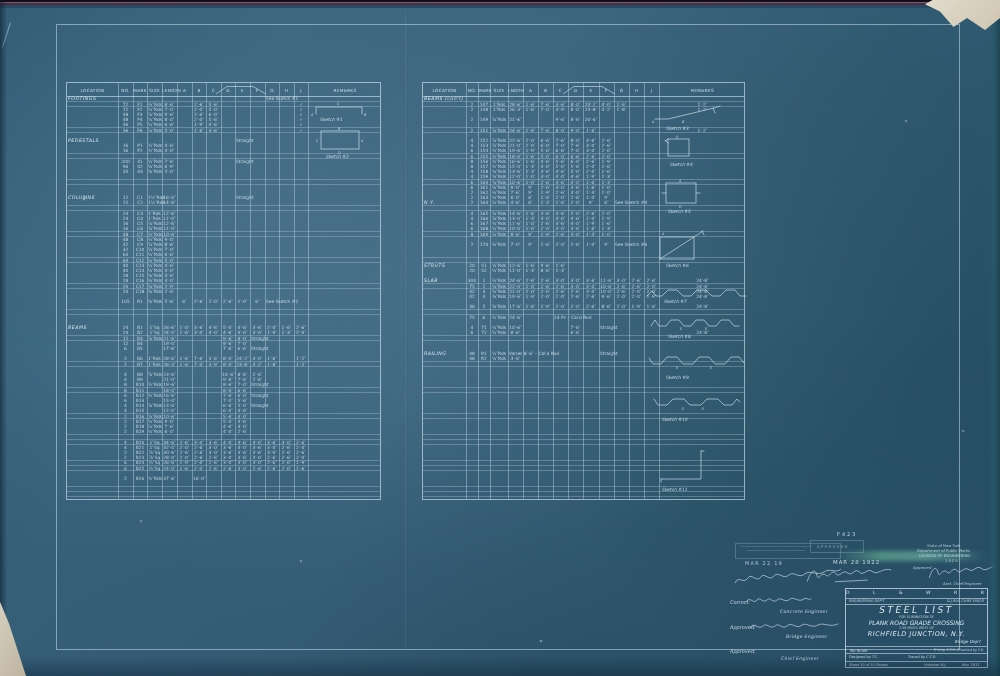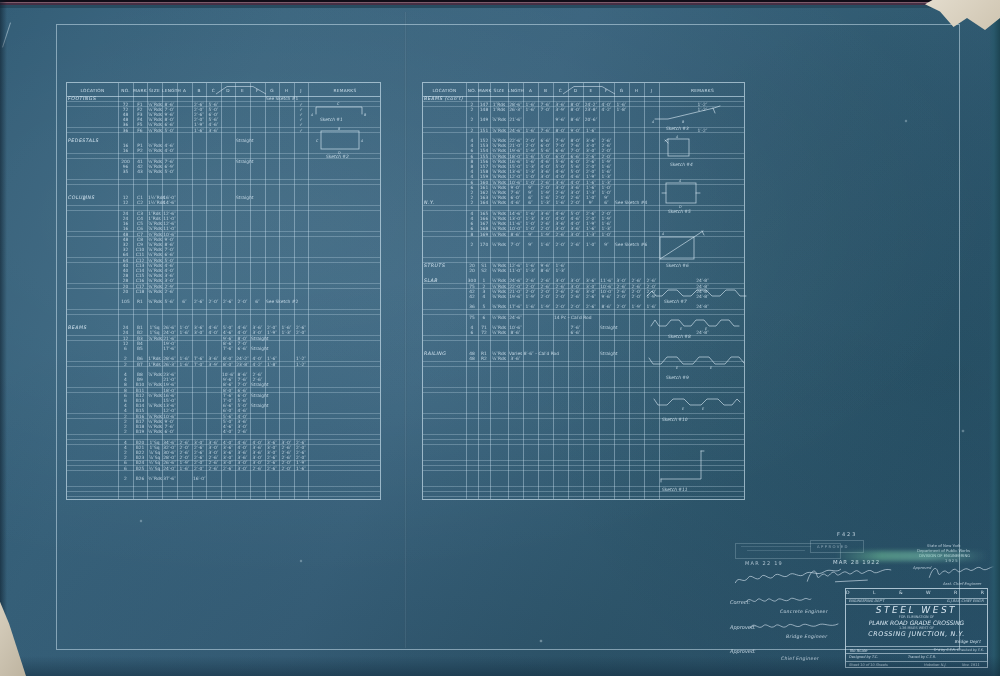--- a/index.html
+++ b/index.html
@@ -1006,25 +1006,25 @@
     <div class="appr-label" style="left:2px;top:56px">Approved:</div>
     <div class="appr-role" style="left:53px;top:64px">Chief Engineer</div>
   </div>
 
   <div id="titleblock" class="abs">
     <div class="tb" style="left:0;right:0;top:1px;text-align:center;font-size:4.6px;letter-spacing:11px;opacity:.9">D L &amp; W R R</div>
     <div class="tb-div" style="top:9px"></div>
     <div class="tb" style="left:3px;top:10px;font-size:3.5px;font-style:italic;opacity:.8">ENGINEERING DEP'T</div>
     <div class="tb" style="right:3px;top:10px;font-size:3.5px;font-style:italic;opacity:.8">G.J.RAY, CHIEF ENG'R</div>
     <div class="tb-div" style="top:15px"></div>
-    <div class="tb" style="left:0;right:0;top:16px;text-align:center;font-size:9px;font-style:italic;letter-spacing:2.5px;opacity:.95">STEEL WEST</div>
+    <div class="tb" style="left:0;right:0;top:16px;text-align:center;font-size:9px;font-style:italic;letter-spacing:2.5px;opacity:.95">STEEL LIST</div>
     <div class="tb" style="left:0;right:0;top:26px;text-align:center;font-size:3.4px;opacity:.7">FOR ELIMINATION OF</div>
     <div class="tb" style="left:0;right:0;top:30px;text-align:center;font-size:6px;font-style:italic;opacity:.92">PLANK ROAD GRADE CROSSING</div>
     <div class="tb" style="left:0;right:0;top:37px;text-align:center;font-size:3.4px;opacity:.7">1.36 MILES WEST OF</div>
-    <div class="tb" style="left:0;right:0;top:41px;text-align:center;font-size:6.4px;font-style:italic;letter-spacing:.6px;opacity:.95">CROSSING JUNCTION, N.Y.</div>
+    <div class="tb" style="left:0;right:0;top:41px;text-align:center;font-size:6.4px;font-style:italic;letter-spacing:.6px;opacity:.95">RICHFIELD JUNCTION, N.Y.</div>
     <div class="tb" style="right:6px;top:50px;font-size:4.2px;font-style:italic;opacity:.85">Bridge Dep't</div>
     <div class="tb-div" style="top:57px"></div>
     <div class="tb" style="left:4px;top:58.5px;font-size:4px;font-style:italic;opacity:.8">No Scale</div>
     <div class="tb" style="right:3px;top:59px;font-size:3.4px;font-style:italic;opacity:.75">Tr'd by C.T.R.   Checked by F.K.</div>
     <div class="tb-div" style="top:64px"></div>
     <div class="tb" style="left:3px;top:66px;font-size:3.5px;font-style:italic;opacity:.8">Designed by T.C.</div>
     <div class="tb" style="left:62px;top:66px;font-size:3.5px;font-style:italic;opacity:.8">Traced by C.T.R.</div>
     <div class="tb-div" style="top:71.5px"></div>
     <div class="tb" style="left:3px;top:73.5px;font-size:3.5px;font-style:italic;opacity:.8">Sheet 10 of 10 Sheets</div>
     <div class="tb" style="left:78px;top:73.5px;font-size:3.5px;font-style:italic;opacity:.8">Hoboken N.J.</div>

